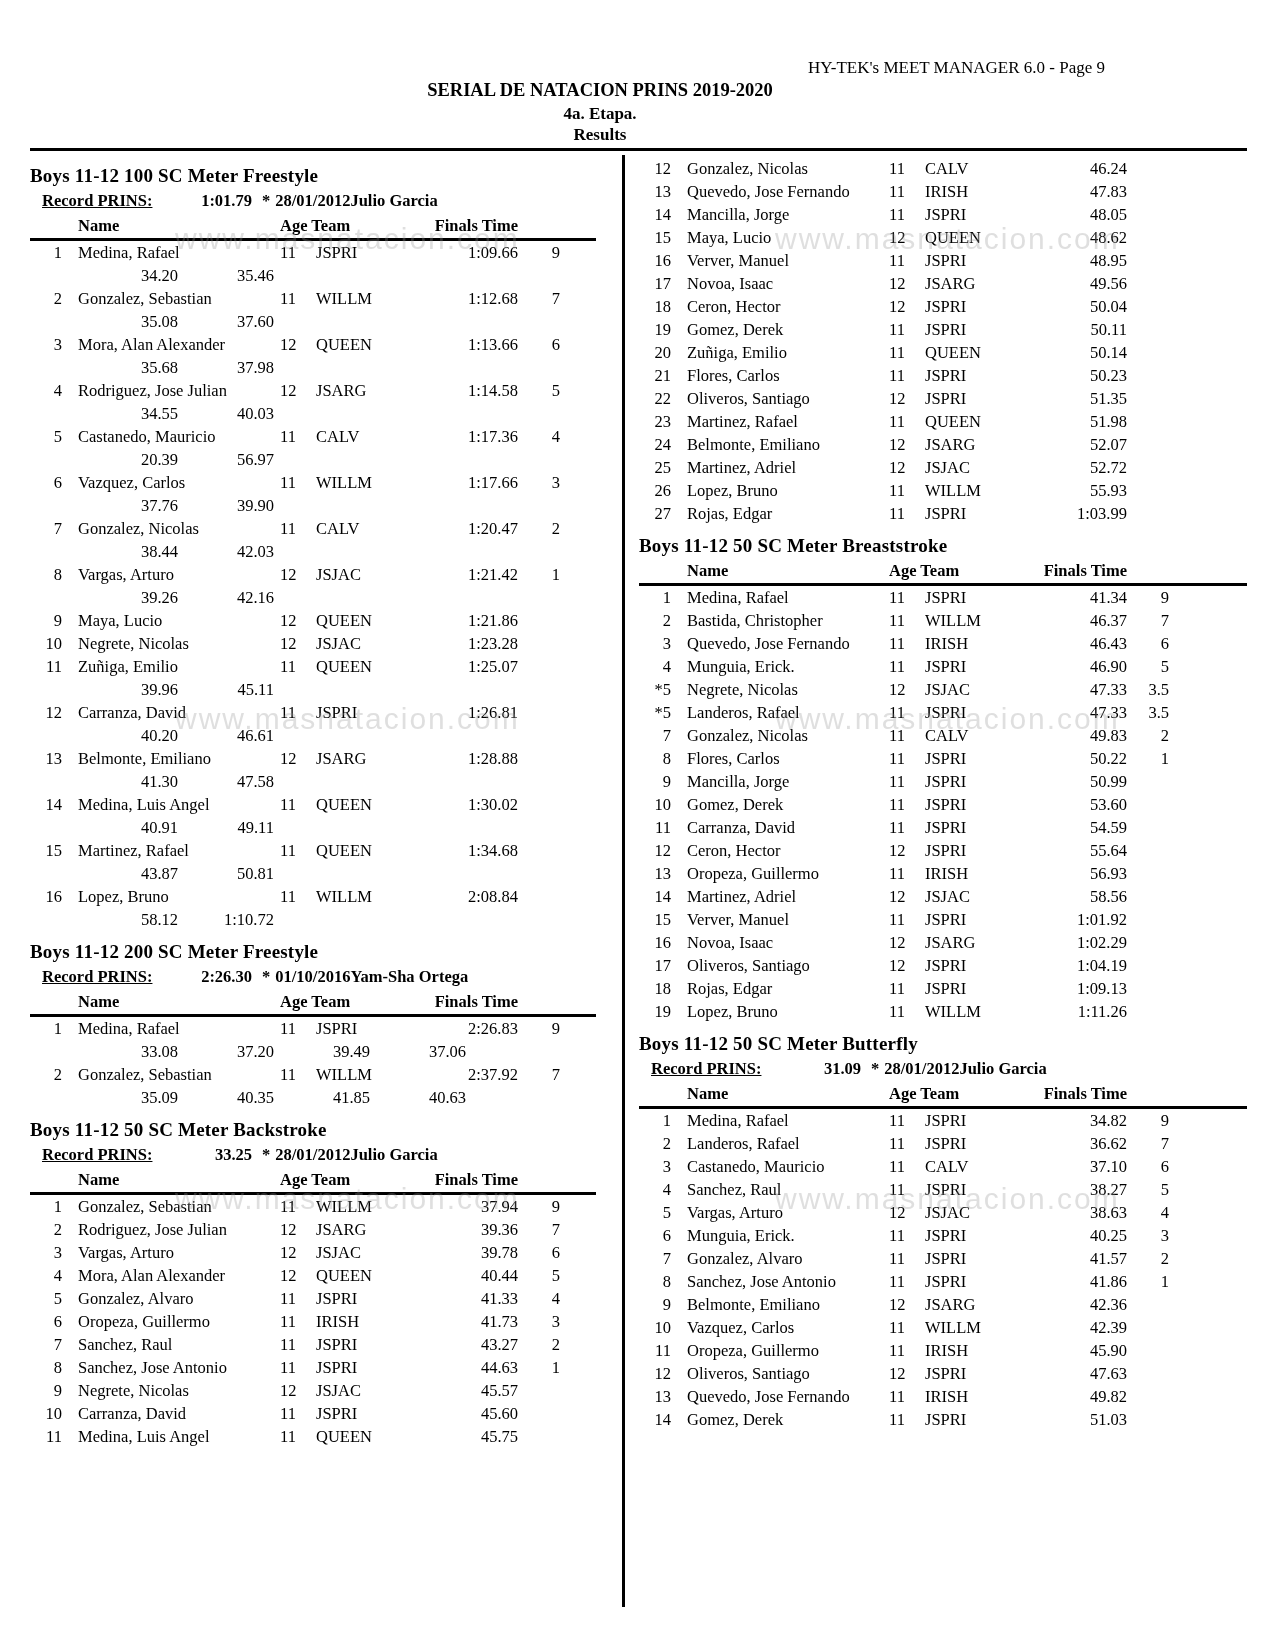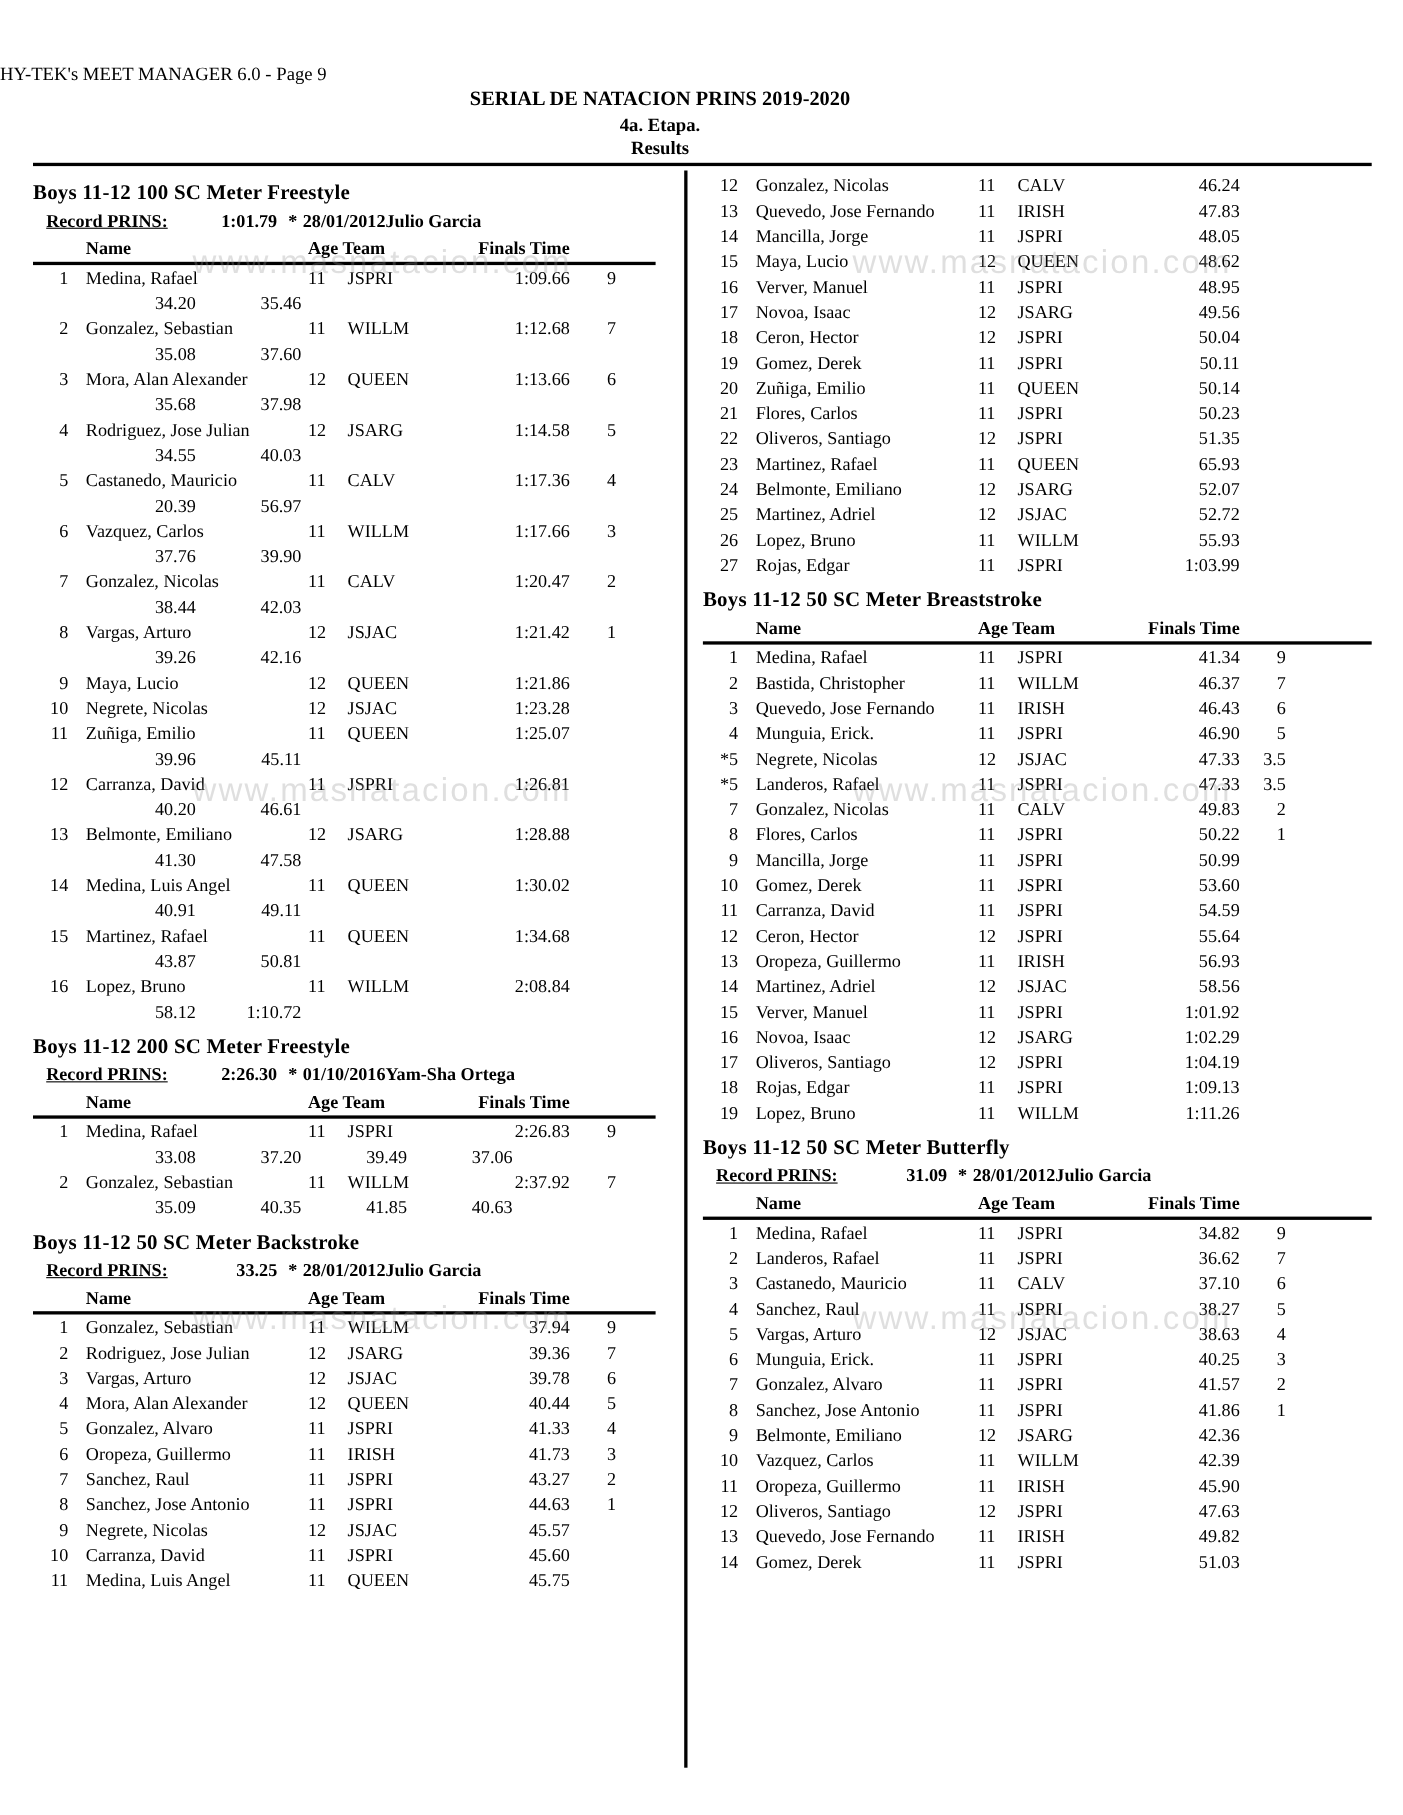--- a/index.html
+++ b/index.html
@@ -4,21 +4,21 @@
 <style>
   * { box-sizing: border-box; }
   html,body { margin:0; padding:0; }
   body {
     width:1275px; height:1650px;
     background:#ffffff; color:#000;
     font-family:"Liberation Serif", serif;
     font-size:16.5px;
     position:relative; overflow:hidden;
   }
-  .app-page { text-align:left; padding:58px 170px 0 0; font-size:17px; }
+  .app-page { text-align:right; padding:58px 170px 0 0; font-size:17px; }
   .center-head { width:1200px; text-align:center;font-family:Liberation Serif, serif; }
   .meet-title { font-weight:bold; font-size:18.5px; margin-top:2px; }
   .stage { font-weight:bold; font-size:17px; margin-top:3px; }
   .results-label { font-weight:bold; font-size:17px; margin-top:1px; }
   .top-rule { margin:3px 28px 0 30px; border-top:3.5px solid #000; }
   .columns { display:flex; padding:4px 28px 0 30px; align-items:flex-start; }
   .col-left { width:566px; }
   .divider { width:3px; background:#000; margin-left:26px; height:1452px; flex:0 0 3px; }
   .col-right { flex:1; padding-left:14px; }
 
@@ -445,21 +445,21 @@
             <span class="age">12</span>
             <span class="team">JSPRI</span>
             <span class="time">51.35</span>
             <span class="pts"></span>
           </div>
           <div class="row">
             <span class="place">23</span>
             <span class="name">Martinez, Rafael</span>
             <span class="age">11</span>
             <span class="team">QUEEN</span>
-            <span class="time">65.93</span>
+            <span class="time">51.98</span>
             <span class="pts"></span>
           </div>
           <div class="row">
             <span class="place">24</span>
             <span class="name">Belmonte, Emiliano</span>
             <span class="age">12</span>
             <span class="team">JSARG</span>
             <span class="time">52.07</span>
             <span class="pts"></span>
           </div>

